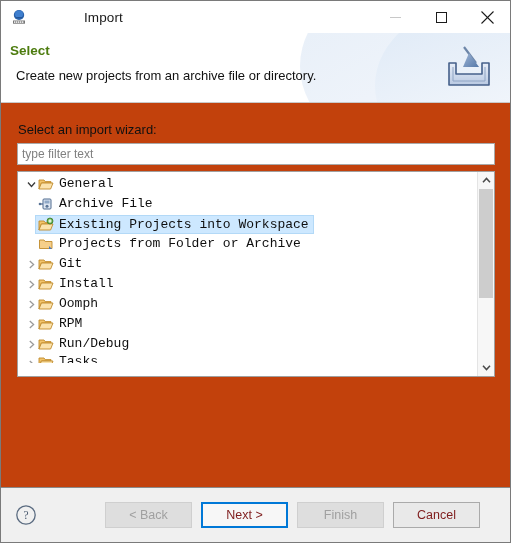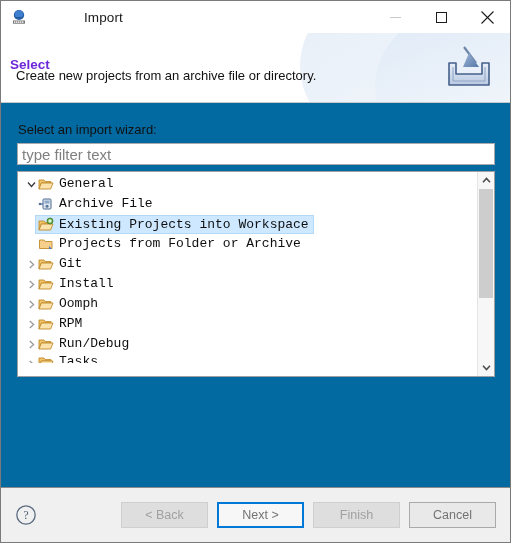--- a/index.html
+++ b/index.html
@@ -99,44 +99,44 @@
     top: -30px;
     width: 210px;
     height: 165px;
     border-radius: 50%;
     background: linear-gradient(160deg, #dce8f6 0%, #f2f6fb 70%, #ffffff 100%);
     opacity: 0.9;
   }
   .header-title {
     position: absolute;
     left: 9px;
-    top: 24px;
+    top: 10px;
     font-size: 13.5px;
     font-weight: bold;
-    color: #6d28d9;
+    color: #4d7c0f;
   }
   .header-desc {
     position: absolute;
     left: 15px;
     top: 35px;
     font-size: 13px;
     color: #111;
   }
   .header-icon {
     position: absolute;
     right: 12px;
     top: 8px;
     width: 58px;
     height: 52px;
   }
 
   
   .body {
     flex: 1 1 auto;
-    background: #0369a1;
+    background: #c2410c;
     position: relative;
     padding: 0 4px;
     box-sizing: border-box;
   }
   .label-select {
     position: absolute;
     left: 17px;
     top: 19px;
     font-size: 13px;
     color: #111;
@@ -144,21 +144,21 @@
   .filter-input {
     position: absolute;
     left: 16px;
     top: 40px;
     width: 478px;
     height: 22px;
     box-sizing: border-box;
     border: 1px solid #a9a9a9;
     background: #ffffff;
     font-family: "Liberation Sans", sans-serif;
-    font-size: 15px;
+    font-size: 12px;
     color: #111;
     padding: 0 4px;
     outline: none;
   }
   .filter-input::placeholder { color: #808080; opacity: 1; }
 
   .tree-box {
     position: absolute;
     left: 16px;
     top: 68px;
@@ -264,31 +264,31 @@
     margin-left: 14px;
     width: 22px;
     height: 22px;
     flex: 0 0 auto;
   }
   .btns {
     margin-left: auto;
     display: flex;
     align-items: center;
     gap: 0;
-    padding-right: 14px;
+    padding-right: 30px;
   }
   .btn {
     width: 87px;
     height: 26px;
     box-sizing: border-box;
     font-family: "Liberation Sans", sans-serif;
     font-size: 12.5px;
     border: 1px solid #adadad;
     background: #e1e1e1;
-    color: #737373;
+    color: #7f1d1d;
     display: flex;
     align-items: center;
     justify-content: center;
     margin-left: 9px;
     cursor: default;
   }
   .btn.disabled { color: #a0a0a0; border-color: #cfcfcf; background: #dedede; }
   .btn.focused {
     border: 2px solid #0078d7;
     background: #f7f7f7;

